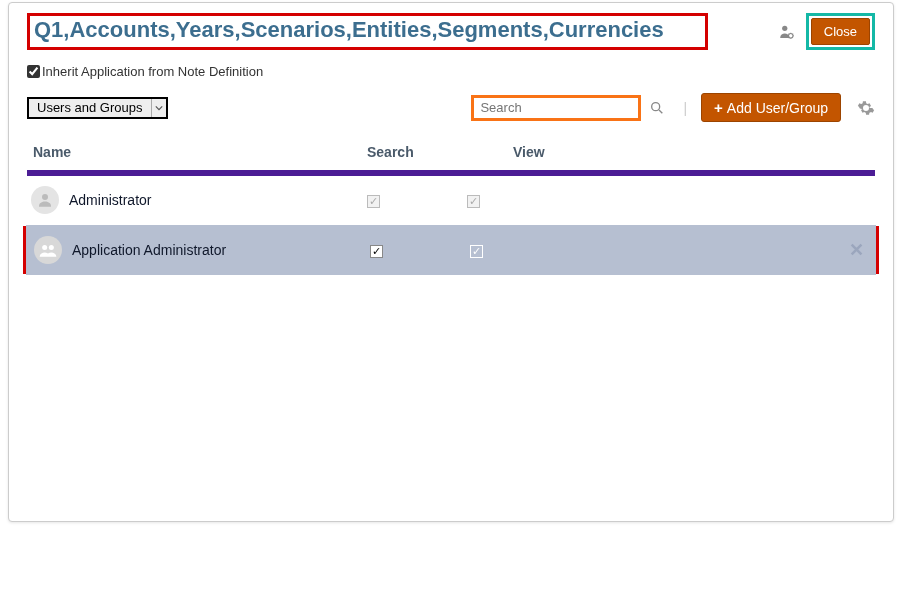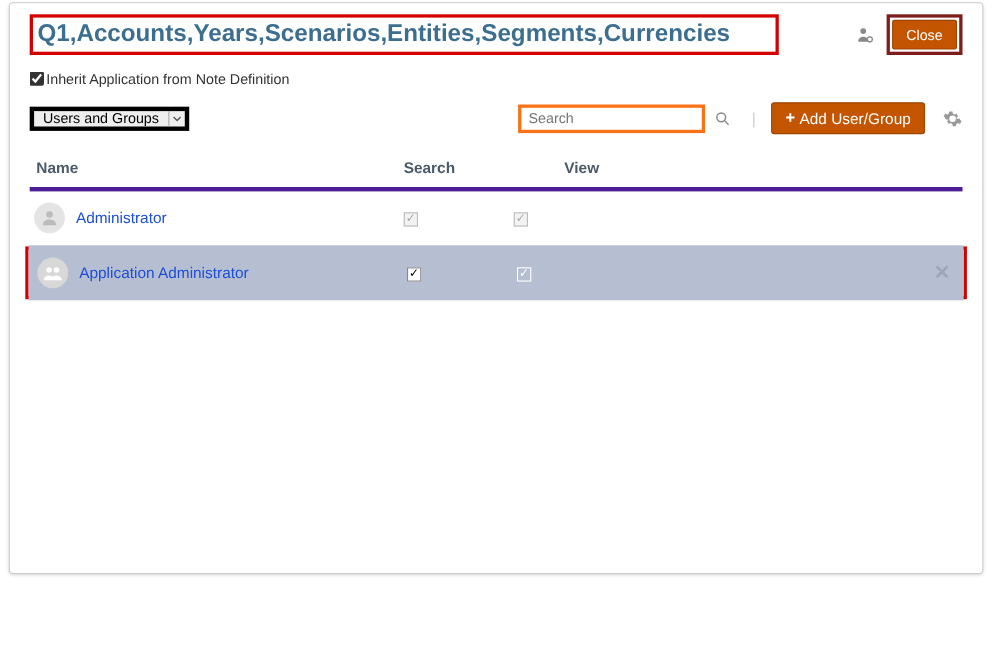--- a/index.html
+++ b/index.html
@@ -40,21 +40,21 @@
       line-height: 1.3;
     }
     .header-icon {
       width: 18px;
       height: 18px;
       color: #888;
       flex-shrink: 0;
       margin-left: 60px;
     }
     .close-wrap {
-      border: 3px solid #7f1d1d;
+      border: 3px solid #14b8a6;
       padding: 2px;
       flex-shrink: 0;
     }
     .close-btn {
       background: #c35500;
       border: 1px solid #9c4400;
       color: #fff;
       padding: 5px 12px;
       font-size: 13px;
       cursor: pointer;
@@ -71,21 +71,21 @@
       margin-right: 2px;
       accent-color: #333;
     }
     .toolbar {
       display: flex;
       align-items: center;
       padding: 4px 18px 10px 18px;
       gap: 10px;
     }
     .filter-select {
-      border: 4px solid #000000;
+      border: 2px solid #000000;
       background: #eee;
       padding: 0;
       font-size: 13px;
       display: flex;
       align-items: stretch;
       height: 22px;
     }
     .filter-select span {
       padding: 2px 8px;
       display: flex;
@@ -140,21 +140,21 @@
       display: flex;
       align-items: center;
     }
     .table {
       padding: 0 18px;
     }
     .thead {
       display: flex;
       align-items: center;
       padding: 12px 0 10px 0;
-      border-bottom: 4px solid #4c1d95;
+      border-bottom: 6px solid #4c1d95;
       color: #4a5a6a;
       font-weight: bold;
       font-size: 14px;
     }
     .col-name { width: 340px; padding-left: 6px; }
     .col-write { width: 100px; text-align: left; }
     .col-view { width: 260px; text-align: left; margin-left: 46px; }
     .col-remove { flex: 1; text-align: right; padding-right: 8px; }
     .trow {
       display: flex;
@@ -186,21 +186,21 @@
     }
     .avatar.group {
       background: #d8d8d8;
     }
     .name-cell {
       display: flex;
       align-items: center;
       width: 340px;
       padding-left: 4px;
       font-size: 14px;
-      color: #1d4ed8;
+      color: #0f172a;
     }
     .check-cell {
       width: 100px;
     }
     .check-cell.view-cell { width: 260px; }
     .remove-cell {
       flex: 1;
       text-align: right;
       padding-right: 8px;
       color: #9ba6bd;

